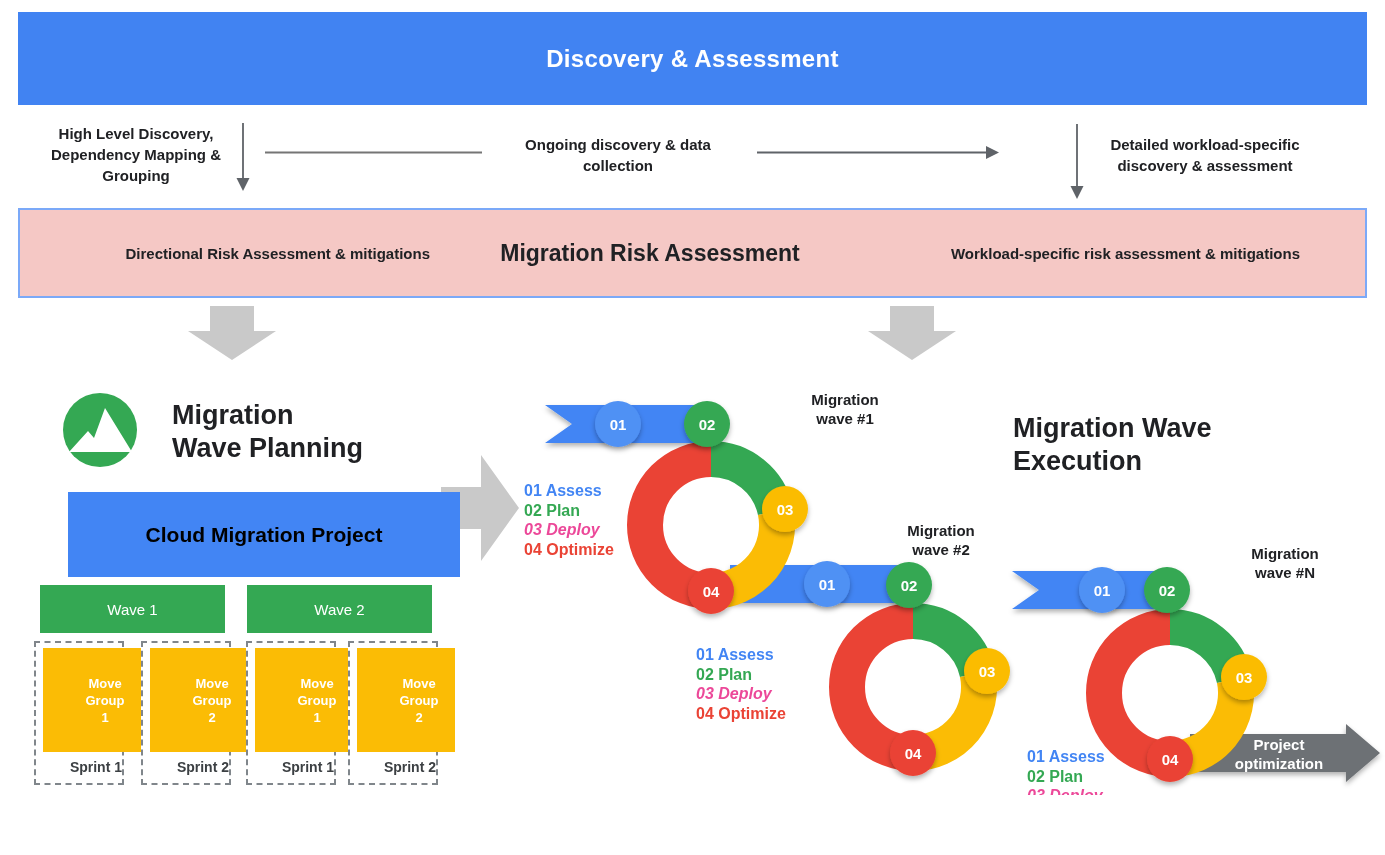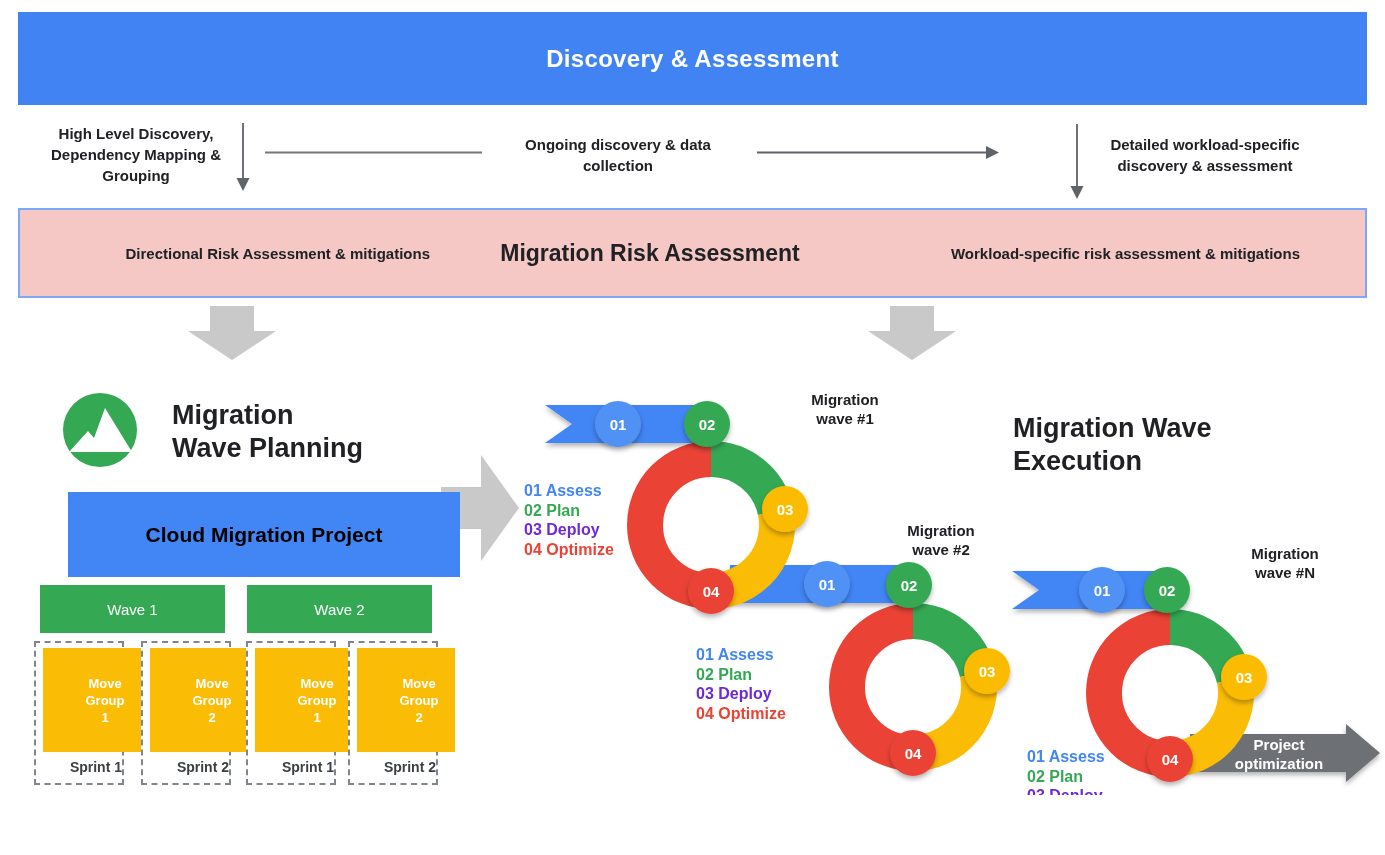--- a/index.html
+++ b/index.html
@@ -26,21 +26,21 @@
                display:flex;align-items:center;justify-content:center;color:#000000;font-size:21px;font-weight:bold;margin-left:28px;}
   .wave-box{position:absolute;top:585px;height:48px;background:#34A853;display:flex;align-items:center;
             justify-content:center;color:#fff;font-size:15px;font-weight:normal;}
   .cell{position:absolute;top:641px;width:90px;height:144px;border:2px dashed #80868B;background:#fff;box-sizing:border-box;}
   .mg-box{position:absolute;left:7px;top:5px;width:72px;height:104px;background:#FBBC05;color:#fff;
           font-size:13px;line-height:17px;font-weight:bold;text-align:center;display:flex;align-items:center;justify-content:center;padding-left:26px;}
   .sprint{position:absolute;left:0;bottom:8px;width:100%;text-align:right;font-size:14px;font-weight:bold;color:#3C4043;}
 
   
   .legend{position:absolute;font-size:16px;line-height:19.5px;font-weight:bold;white-space:nowrap;}
-  .lg-01{color:#4285F4;} .lg-02{color:#34A853;} .lg-03{color:#6d28d9;} .lg-04{color:#EA4335;}
+  .lg-01{color:#4285F4;} .lg-02{color:#34A853;} .lg-03{color:#ec4899;font-style:italic;} .lg-04{color:#EA4335;}
   .wavelabel{position:absolute;width:120px;text-align:center;font-size:15px;line-height:19px;font-weight:bold;color:#202124;}
 
   .badge-num{font:bold 15px "Liberation Sans",sans-serif;fill:#fff;text-anchor:middle;}
   .arrow-txt{font:bold 15px "Liberation Sans",sans-serif;fill:#fff;text-anchor:middle;}
 </style>
 </head>
 <body>
 
 <div class="stage">
 

